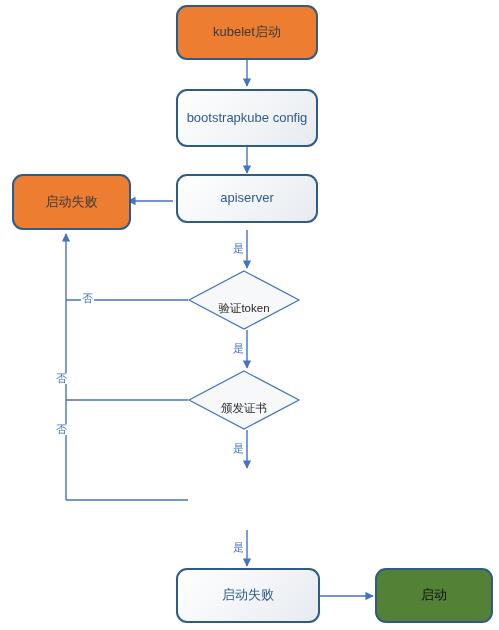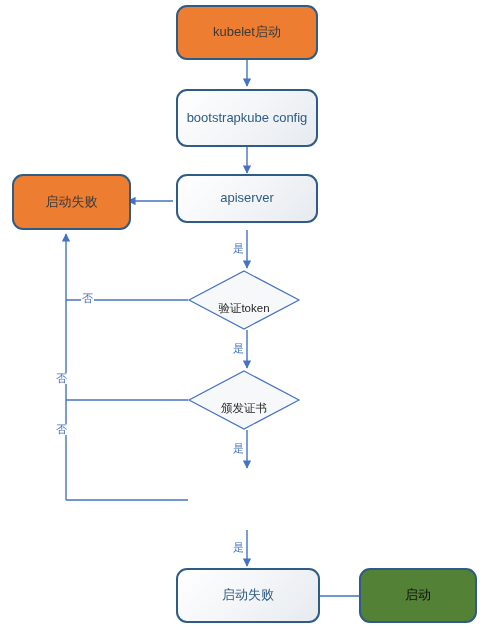--- a/index.html
+++ b/index.html
@@ -156,21 +156,21 @@
       <polygon points="56,1 111,30 56,59 1,30" fill="#F7F8FA" stroke="#4472C4" stroke-width="1.2"></polygon>
     </svg>
     <div class="diamond-label">颁发证书</div>
   </div>
 
 
   <div class="node rbox fill-grey" style="left:176px; top:568px; width:144px; height:55px;">
     <span>启动失败</span>
   </div>
 
-  <div class="node rbox fill-green" style="left:359px; top:568px; width:118px; height:55px;">
+  <div class="node rbox fill-green" style="left:375px; top:568px; width:118px; height:55px;">
     <span>启动</span>
   </div>
 
   <div class="edge-label" style="left:232px; top:243px;">是</div>
 
   <div class="edge-label" style="left:232px; top:343px;">是</div>
 
   <div class="edge-label" style="left:232px; top:443px;">是</div>
 
   <div class="edge-label" style="left:232px; top:542px;">是</div>

